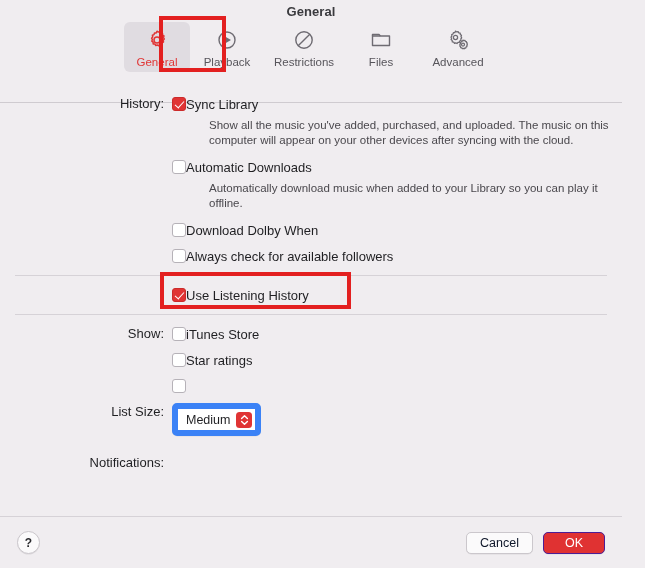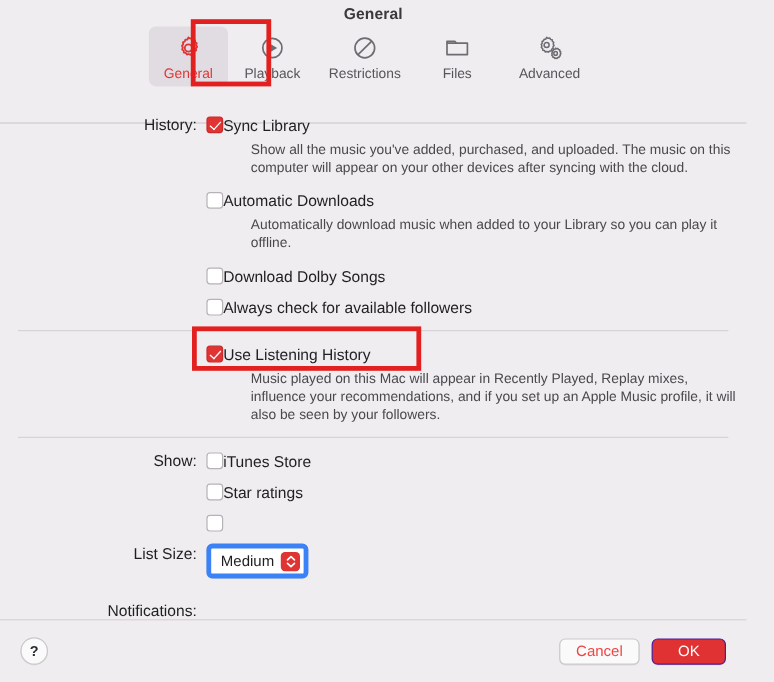--- a/index.html
+++ b/index.html
@@ -164,21 +164,21 @@
     height: 1px;
     background: #d6d2d7;
     margin: 10px 15px 10px 15px;
   }
 
   
   .popup {
     display: inline-flex;
     align-items: center;
     background: #ffffff;
-    border: 4px solid #3b82f6;
+    border: 6px solid #3b82f6;
     border-radius: 5px;
     height: 21px;
     padding: 0 3px 0 8px;
     box-shadow: 0 0.5px 0.5px rgba(0,0,0,0.07);
     cursor: default;
   }
   .popup-value {
     font-size: 12.5px;
     color: #1f1f22;
     margin-right: 6px;
@@ -236,21 +236,21 @@
     align-items: center;
     justify-content: center;
     padding: 0 13px;
     box-sizing: border-box;
     cursor: default;
     box-shadow: 0 0.5px 0.5px rgba(0,0,0,0.08);
   }
   .btn-cancel {
     background: #fbfafb;
     border: 1px solid #cbc7cc;
-    color: #ef4444;
+    color: #0f172a;
     margin-right: 10px;
   }
   .btn-ok {
     background: #e03232;
     border: 1px solid #4c1d95;
     color: #ffffff;
   }
 
   
   .annot {
@@ -355,21 +355,21 @@
       </div>
     </div>
 
     <div class="spacer-10"></div>
 
     <div class="row">
       <div class="label-col"></div>
       <div class="field-col">
         <div class="check-line">
           <span class="cb off"></span>
-          <span class="check-label">Download Dolby Songs</span>
+          <span class="check-label">Download Dolby When</span>
         </div>
       </div>
     </div>
 
     <div class="spacer-8"></div>
 
     <div class="row">
       <div class="label-col"></div>
       <div class="field-col">
         <div class="check-line">
@@ -381,21 +381,20 @@
 
     <div class="sep"></div>
 
     <div class="row">
       <div class="label-col"></div>
       <div class="field-col">
         <div class="check-line">
           <span class="cb on"></span>
           <span class="check-label">Use Listening History</span>
         </div>
-        <div class="desc">Music played on this Mac will appear in Recently Played, Replay mixes, influence your recommendations, and if you set up an Apple Music profile, it will also be seen by your followers.</div>
       </div>
     </div>
 
     <div class="sep"></div>
 
     <div class="row">
       <div class="label-col">Show:</div>
       <div class="field-col">
         <div class="check-line">
           <span class="cb off"></span>

